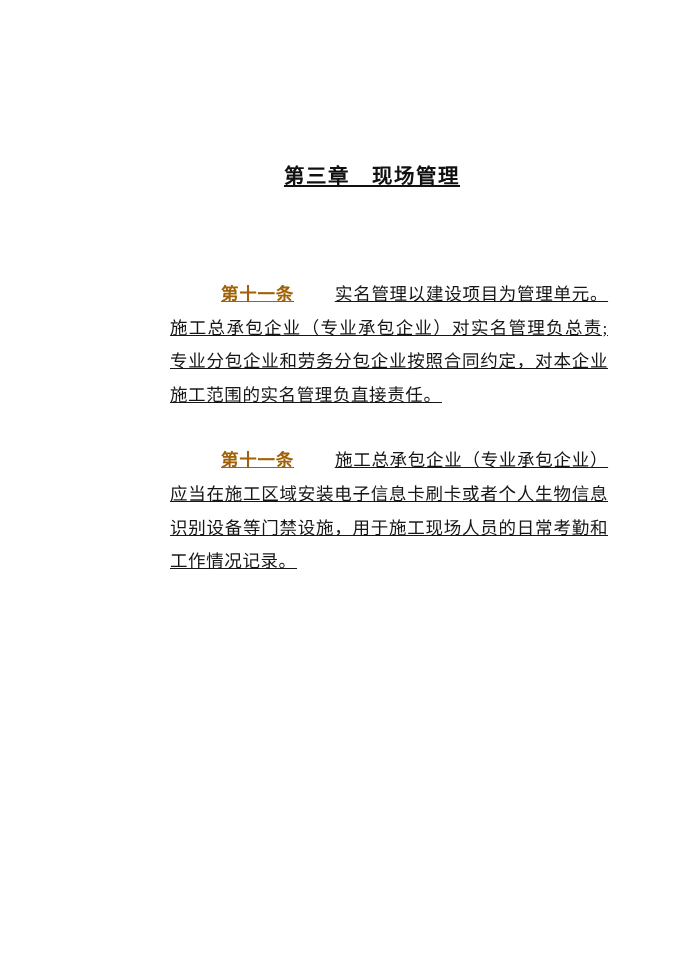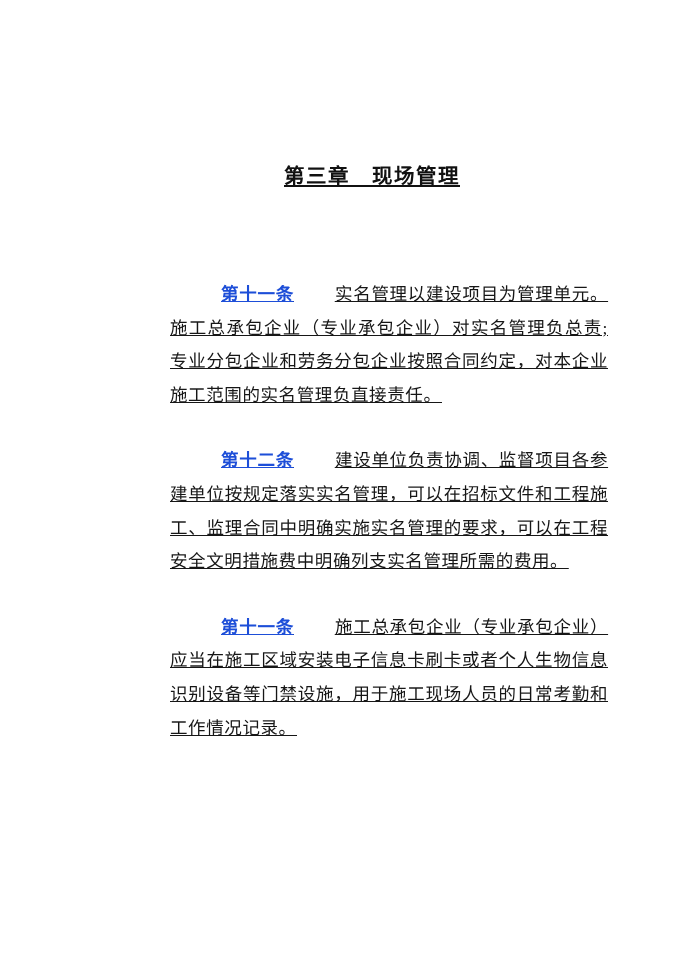--- a/index.html
+++ b/index.html
@@ -42,21 +42,21 @@
     line-height: 33.6px;
     letter-spacing: 0.6px;
     text-indent: 2em;
     text-align: justify;
     text-justify: inter-character;
     color: #161616;
   }
 
   .doc-body p .lead {
     font-weight: bold;
-    color: #1d4ed8;
+    color: #a16207;
   }
 
   .doc-body p .lead:not(:empty) {
     margin-right: 0.52em;
   }
 
   .doc-body p .lead:empty {
     display: none;
   }
 </style>
@@ -66,19 +66,18 @@
 <div class="page">
 
   <h1 class="chapter-title">第三章　现场管理</h1>
 
   <div class="doc-body">
 
     <p><span class="lead">第十一条</span><span>实名管理以建设项目为管理单元。施工总承包企业（专业承包企业）对实名管理负总责; 专业分包企业和劳务分包企业按照合同约定，对本企业施工范围的实名管理负直接责任。</span></p>
 
 
 
-    <p><span class="lead">第十二条</span><span>建设单位负责协调、监督项目各参建单位按规定落实实名管理，可以在招标文件和工程施工、监理合同中明确实施实名管理的要求，可以在工程安全文明措施费中明确列支实名管理所需的费用。</span></p>
 
     <p><span class="lead">第十一条</span><span>施工总承包企业（专业承包企业）应当在施工区域安装电子信息卡刷卡或者个人生物信息识别设备等门禁设施，用于施工现场人员的日常考勤和工作情况记录。</span></p>
 
 
   </div>
 </div>
 
 </body></html>

